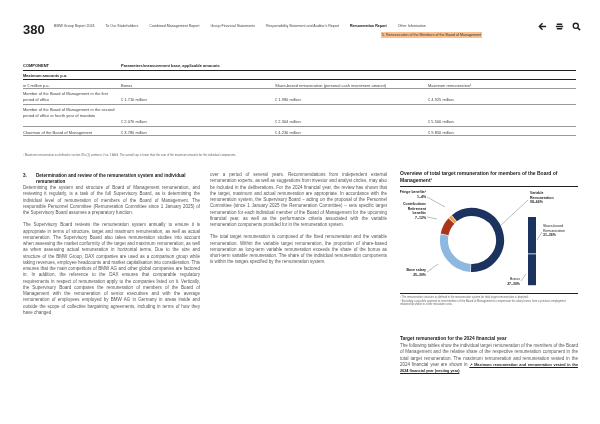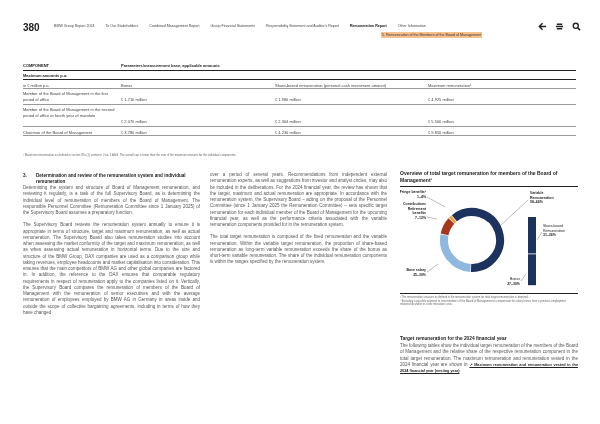--- a/index.html
+++ b/index.html
@@ -1,21 +1,21 @@
 <!DOCTYPE html>
 <html><head>
 <meta charset="utf-8">
 <style>
   * { box-sizing: border-box; margin: 0; padding: 0; }
   html, body { width: 600px; height: 424px; background: #ffffff; overflow: hidden; }
   body { font-family: "Liberation Sans", sans-serif; color: #333; position: relative; }
 
   
   .header { position: absolute; left: 0; top: 0; width: 600px; height: 45px; }
-  .page-num { position: absolute; left: 23px; top: 22px; font-size: 10px; font-weight: bold; color: #222; }
+  .page-num { position: absolute; left: 23px; top: 22px; font-size: 13px; font-weight: bold; color: #222; }
   .nav { position: absolute; left: 54px; top: 24px; display: flex; gap: 0; font-size: 3.6px; color: #444; white-space: nowrap; }
   .nav span { margin-right: 11px; }
   .nav .active { font-weight: bold; color: #111; }
   .subnav { position: absolute; left: 381px; top: 32px; background: #f9c08e; color: #333; font-size: 3.6px; padding: 1px 1px; white-space: nowrap; }
   .hdr-icons { position: absolute; left: 538px; top: 22px; display: flex; gap: 8px; font-size: 9px; font-weight: bold; color: #222; }
   .hdr-icons span { display: inline-block; line-height: 10px; }
 
   
   .tbl { position: absolute; left: 23px; top: 63px; width: 553px; font-size: 4px; color: #444; }
   .tbl .row { position: relative; border-bottom: 0.6px solid #999; }

